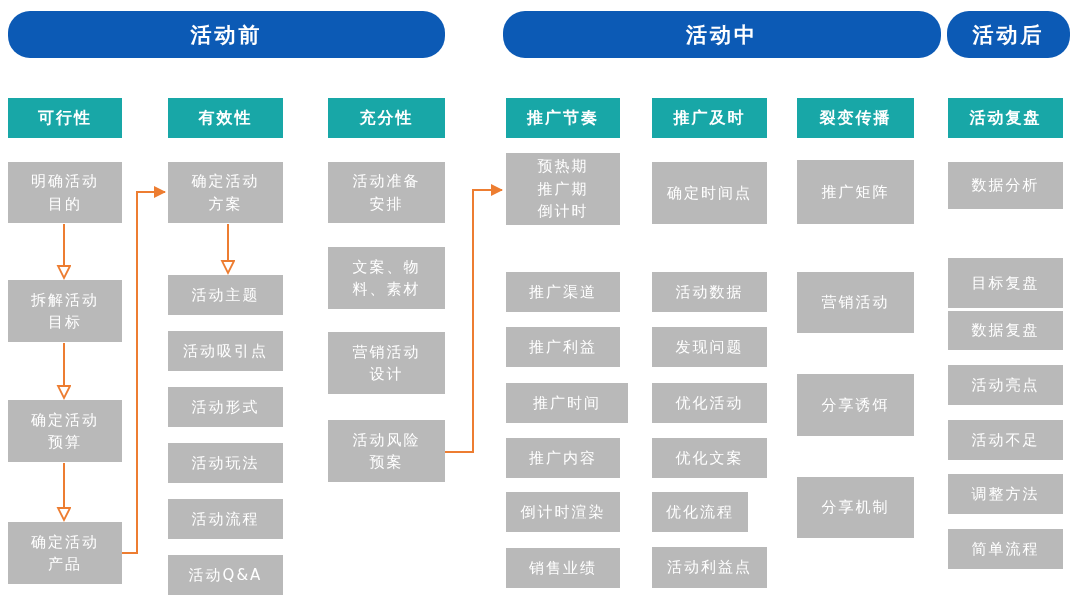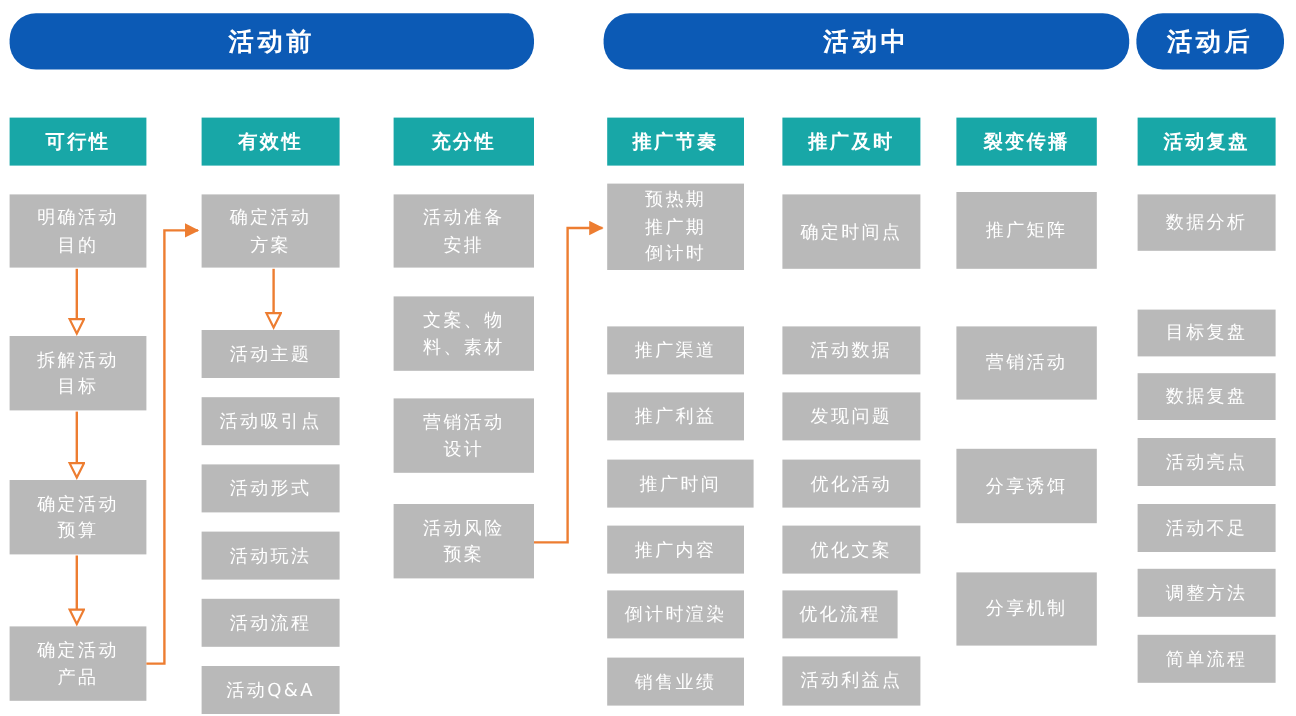--- a/index.html
+++ b/index.html
@@ -97,21 +97,21 @@
   <div class="box" style="left:652px;top:438px;width:115px;height:40px">优化文案</div>
   <div class="box" style="left:652px;top:492px;width:96px;height:40px">优化流程</div>
   <div class="box" style="left:652px;top:547px;width:115px;height:41px">活动利益点</div>
 
   <div class="box" style="left:797px;top:160px;width:117px;height:64px">推广矩阵</div>
   <div class="box" style="left:797px;top:272px;width:117px;height:61px">营销活动</div>
   <div class="box" style="left:797px;top:374px;width:117px;height:62px">分享诱饵</div>
   <div class="box" style="left:797px;top:477px;width:117px;height:61px">分享机制</div>
 
   <div class="box" style="left:948px;top:162px;width:115px;height:47px">数据分析</div>
-  <div class="box" style="left:948px;top:258px;width:115px;height:39px">目标复盘</div>
+  <div class="box" style="left:948px;top:258px;width:115px;height:50px">目标复盘</div>
   <div class="box" style="left:948px;top:311px;width:115px;height:39px">数据复盘</div>
   <div class="box" style="left:948px;top:365px;width:115px;height:40px">活动亮点</div>
   <div class="box" style="left:948px;top:420px;width:115px;height:40px">活动不足</div>
   <div class="box" style="left:948px;top:474px;width:115px;height:40px">调整方法</div>
   <div class="box" style="left:948px;top:529px;width:115px;height:40px">简单流程</div>
 
   <svg id="connectors" viewBox="0 0 1080 597">
     <defs>
       <marker id="openArrow" markerUnits="userSpaceOnUse" markerWidth="16" markerHeight="16" refX="12" refY="7" orient="auto">
         <polygon points="1,1 13,7 1,13" fill="#ffffff" stroke="#ED7D31" stroke-width="1.8"></polygon>

